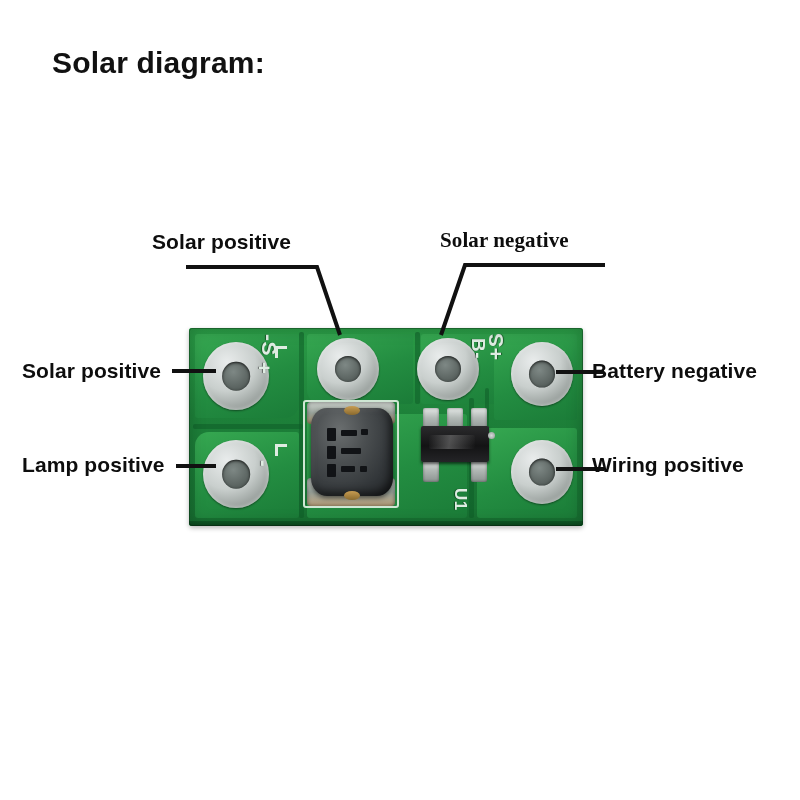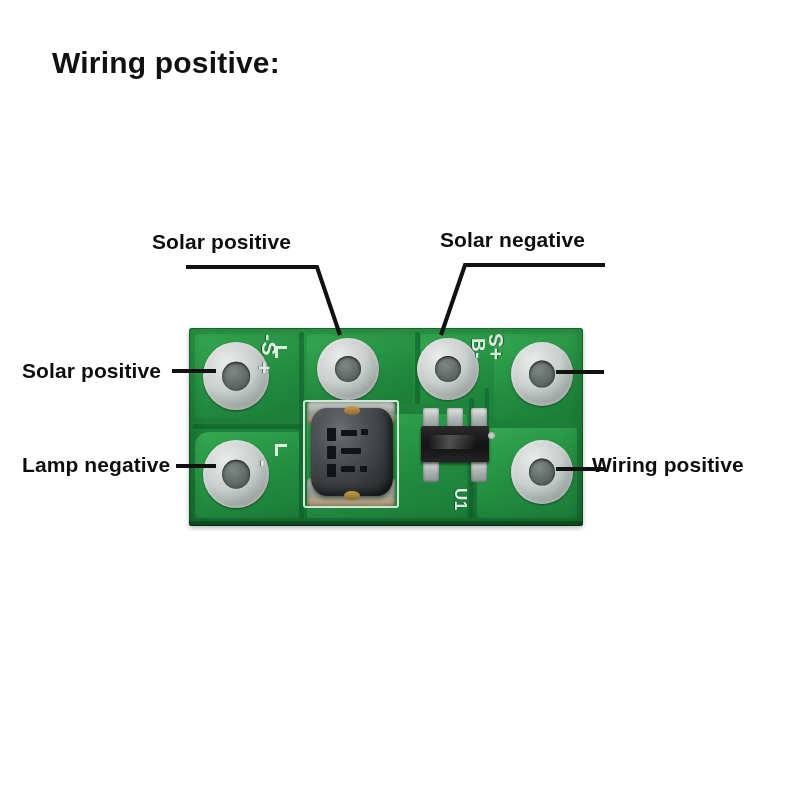--- a/index.html
+++ b/index.html
@@ -16,21 +16,21 @@
     font-size: 30px; font-weight: bold; color: #111;
     letter-spacing: .2px; white-space: nowrap;
   }
 
   .callout-label {
     position: absolute;
     font-size: 21px; font-weight: bold; color: #0d0d0d;
     white-space: nowrap; letter-spacing: .1px;
   }
   .lbl-solar-pos { left: 152px; top: 230px; text-align: right; }
-  .lbl-solar-neg { left: 440px; top: 228px; }
+  .lbl-solar-neg { left: 440px; top: 228px; font-family: Liberation Serif, serif; }
   .lbl-lamp-pos  { left: 22px;  top: 359px; }
   .lbl-lamp-neg  { left: 22px;  top: 453px; }
   .lbl-batt-neg  { left: 592px; top: 359px; }
   .lbl-batt-pos  { left: 592px; top: 453px; }
 
   svg.overlay { position:absolute; left:0; top:0; width:800px; height:800px; }
 
   
   .pcb {
     position: absolute;
@@ -169,21 +169,21 @@
   }
   .trace {
     position:absolute; background: #0f5c28; opacity:.55; border-radius:2px;
   }
 </style>
 </head>
 <body>
 
 <div id="stage">
 
-  <div class="page-title">Wiring positive:</div>
+  <div class="page-title">Solar diagram:</div>
 
   <div class="pcb">
     <div class="pcb-base"></div>
 
     <div class="pour p-lt"></div>
     <div class="pour p-lb"></div>
     <div class="pour p-ct"></div>
     <div class="pour p-cn"></div>
     <div class="pour p-rt"></div>
     <div class="pour p-rb"></div>
@@ -251,16 +251,17 @@
     <path d="M176 466 L216 466" stroke="#111" stroke-width="4" fill="none"></path>
 
     <path d="M556 372 L604 372" stroke="#111" stroke-width="4" fill="none"></path>
 
     <path d="M556 469 L604 469" stroke="#111" stroke-width="4" fill="none"></path>
   </svg>
 
   <div class="callout-label lbl-solar-pos">Solar positive</div>
   <div class="callout-label lbl-solar-neg">Solar negative</div>
   <div class="callout-label lbl-lamp-pos">Solar positive</div>
-  <div class="callout-label lbl-lamp-neg">Lamp negative</div>
+  <div class="callout-label lbl-lamp-neg">Lamp positive</div>
+  <div class="callout-label lbl-batt-neg">Battery negative</div>
   <div class="callout-label lbl-batt-pos">Wiring positive</div>
 
 </div>
 
 </body></html>

